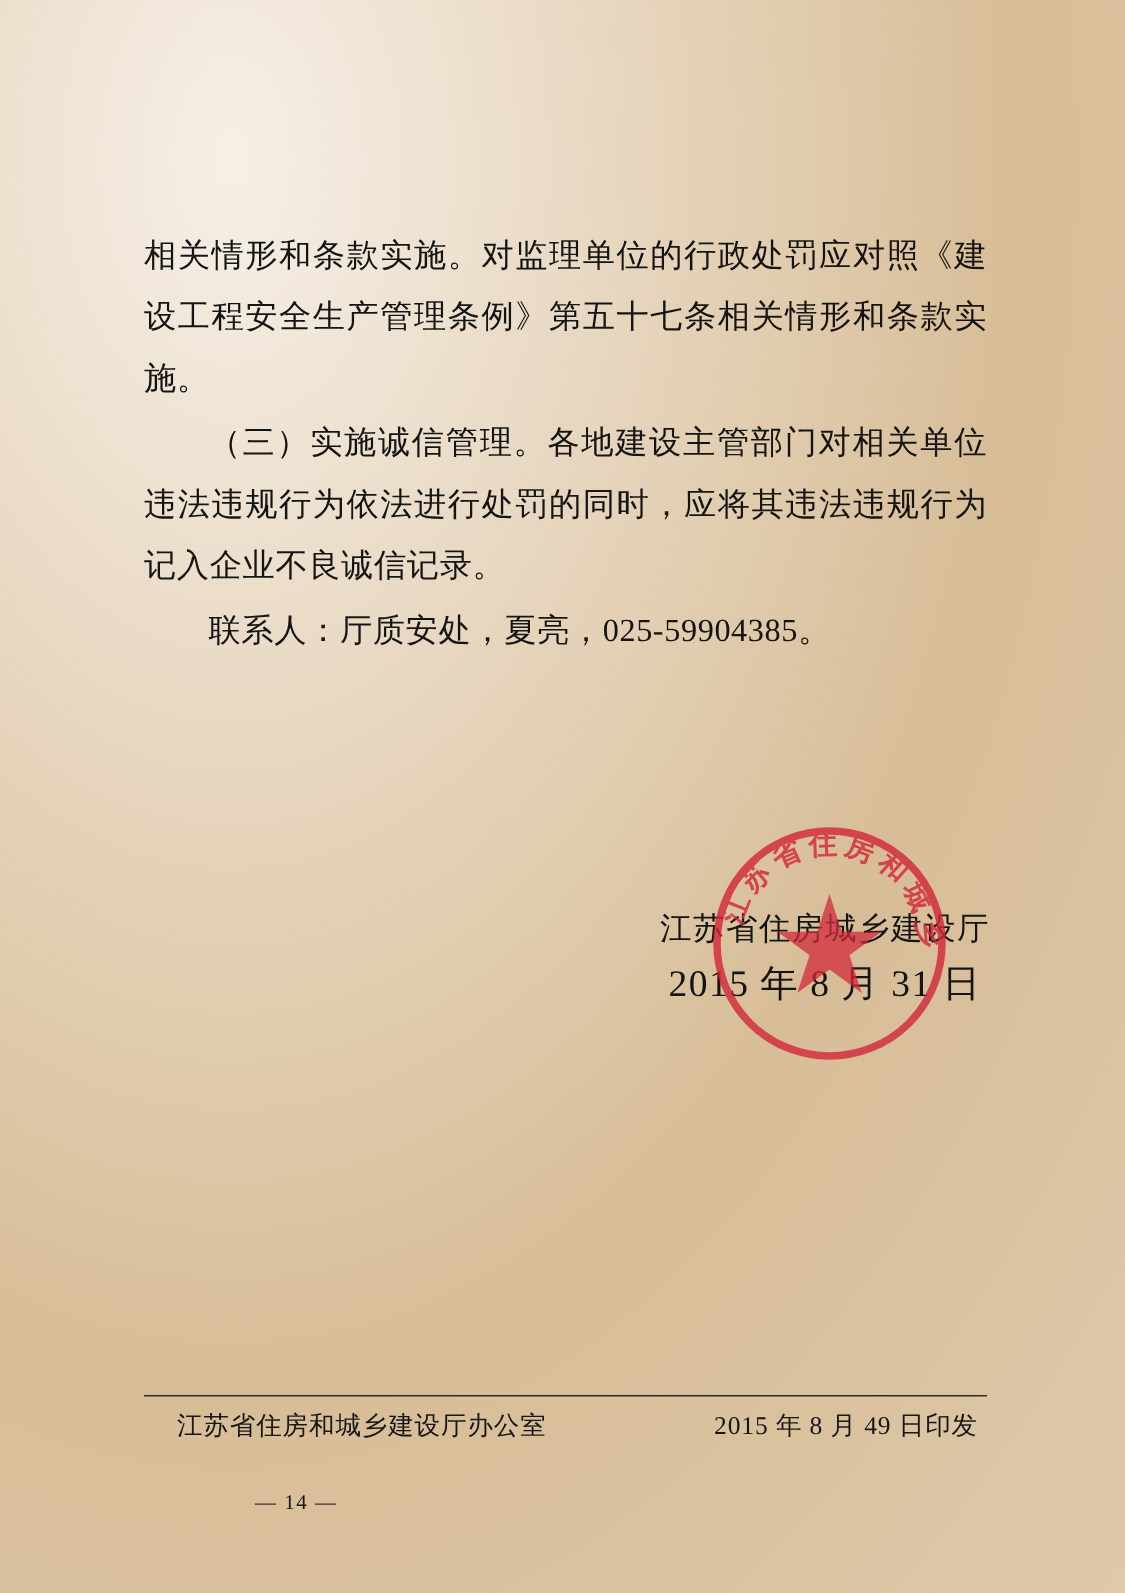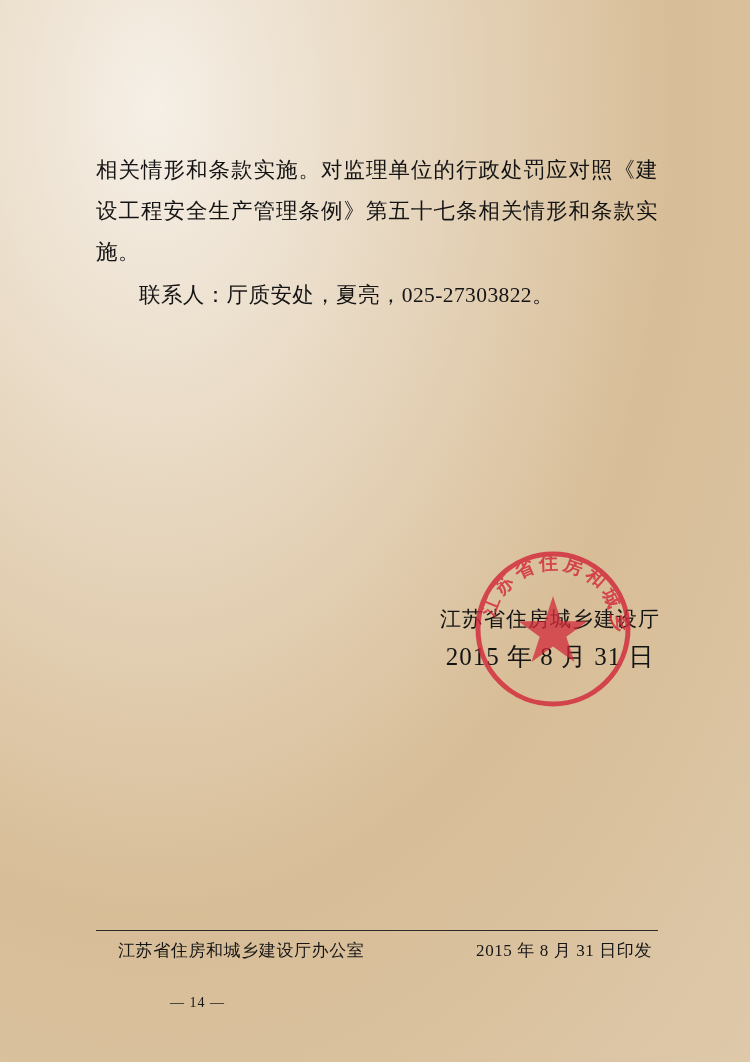--- a/index.html
+++ b/index.html
@@ -112,21 +112,22 @@
   }
 </style>
 </head>
 <body>
 
 <div class="page">
   <div class="paper-tint"></div>
 
   <div class="body-area">
     <p class="para">相关情形和条款实施。对监理单位的行政处罚应对照《建设工程安全生产管理条例》第五十七条相关情形和条款实施。</p>
-    <p class="para indent">联系人：厅质安处，夏亮，025-27303822。</p>
+    <p class="para indent">（三）实施诚信管理。各地建设主管部门对相关单位违法违规行为依法进行处罚的同时，应将其违法违规行为记入企业不良诚信记录。</p>
+    <p class="para indent">联系人：厅质安处，夏亮，025-59904385。</p>
   </div>
 
   <div class="sig-block">
     <div class="sig-line">江苏省住房城乡建设厅</div>
     <div class="sig-date">2015 年 8 月 31 日</div>
   </div>
 
   <div class="seal">
     <svg width="162" height="162" viewBox="0 0 162 162" xmlns="http://www.w3.org/2000/svg">
       <g opacity="0.82">
@@ -136,16 +137,16 @@
         <text font-family="'Liberation Serif', serif" font-size="19" font-weight="bold" fill="#d2293a" letter-spacing="4">
           <textPath href="#sealArcTop" startOffset="6%">江苏省住房和城乡建设厅</textPath>
         </text>
       </g>
     </svg>
   </div>
 
   <div class="footer-rule"></div>
   <div class="footer-row">
     <div class="footer-left">江苏省住房和城乡建设厅办公室</div>
-    <div class="footer-right">2015 年 8 月 31 日印发</div>
+    <div class="footer-right">2015 年 8 月 49 日印发</div>
   </div>
   <div class="page-number">— 14 —</div>
 </div>
 
 </body></html>

